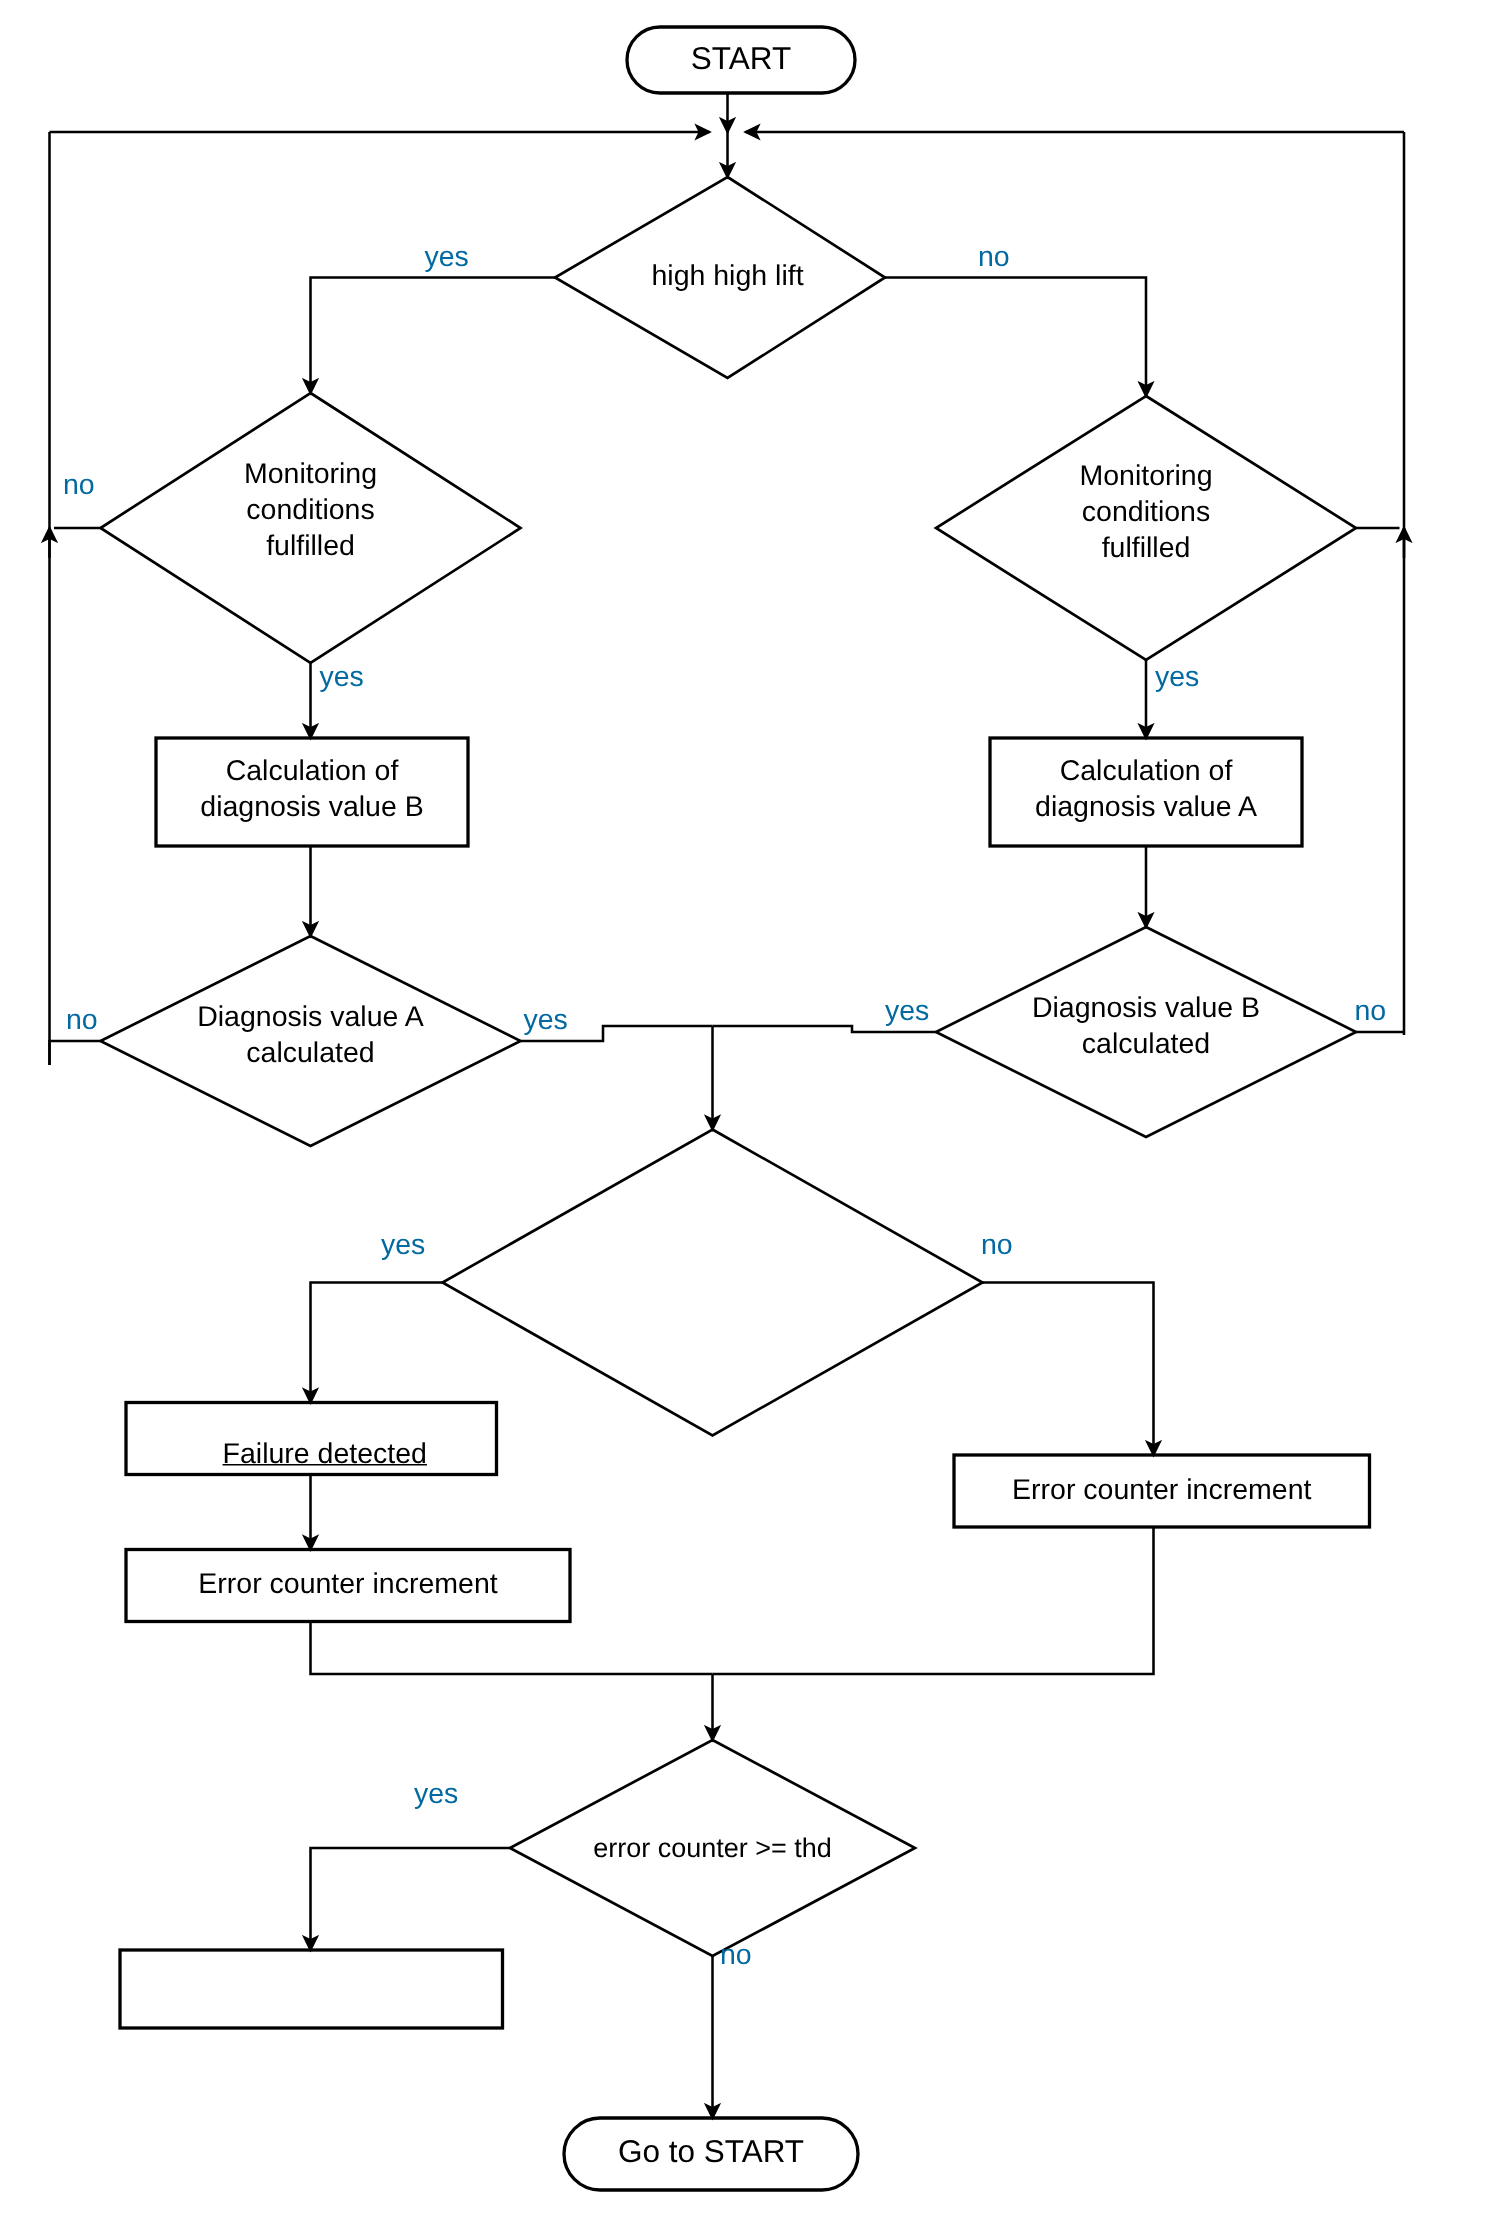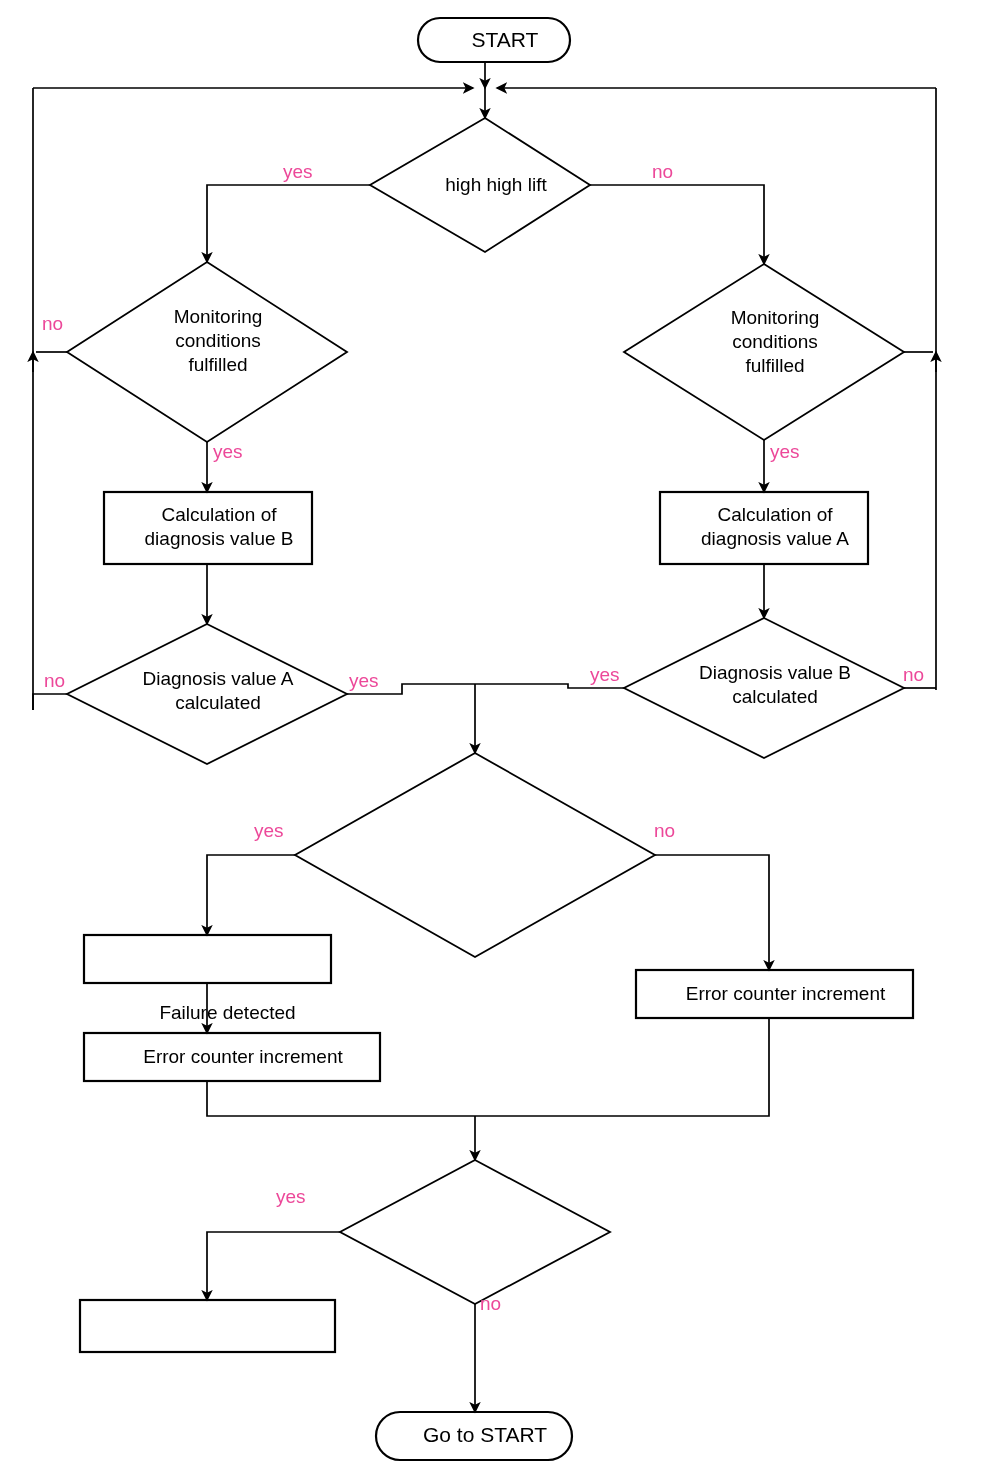--- a/index.html
+++ b/index.html
@@ -45,25 +45,24 @@
   }
   .node-label {
     position: absolute;
     text-align: center;
     color: #000000;
     font-family: "Liberation Sans", sans-serif;
     font-size: 19px;
     line-height: 24px;
     white-space: pre-line;
     pointer-events: none;
-    padding-left: 11px;
   }
   .edge-label {
     position: absolute;
-    color: #ec4899;
+    color: #0369a1;
     font-family: "Liberation Sans", sans-serif;
     font-size: 19px;
     line-height: 21px;
     white-space: nowrap;
   }
   .term-label {
     font-size: 21px;
   }
 </style>
 </head>
@@ -184,26 +183,27 @@
   <div class="node-label" style="left:660px; top:503px; width:208px;">Calculation of
 diagnosis value A</div>
 
   <div class="node-label" style="left:92px; top:667px; width:230px;">Diagnosis value A
 calculated</div>
 
   <div class="node-label" style="left:649px; top:661px; width:230px;">Diagnosis value B
 calculated</div>
 
 
-  <div class="node-label" style="left:84px; top:1001px; width:265px;">Failure detected</div>
+  <div class="node-label" style="left:84px; top:958px; width:265px;text-decoration:underline;">Failure detected</div>
 
   <div class="node-label" style="left:90px; top:1045px; width:284px;">Error counter increment</div>
 
   <div class="node-label" style="left:640px; top:982px; width:269px;">Error counter increment</div>
 
+  <div class="node-label" style="left:350px; top:1220px; width:250px; font-size:18px;">error counter &gt;= thd</div>
 
 
   <div class="node-label term-label" style="left:376px; top:1423px; width:196px;">Go to START</div>
 
   <div class="edge-label" style="left:283px; top:161px;">yes</div>
 
   <div class="edge-label" style="left:652px; top:161px;">no</div>
 
   <div class="edge-label" style="left:42px; top:313px;">no</div>
 

